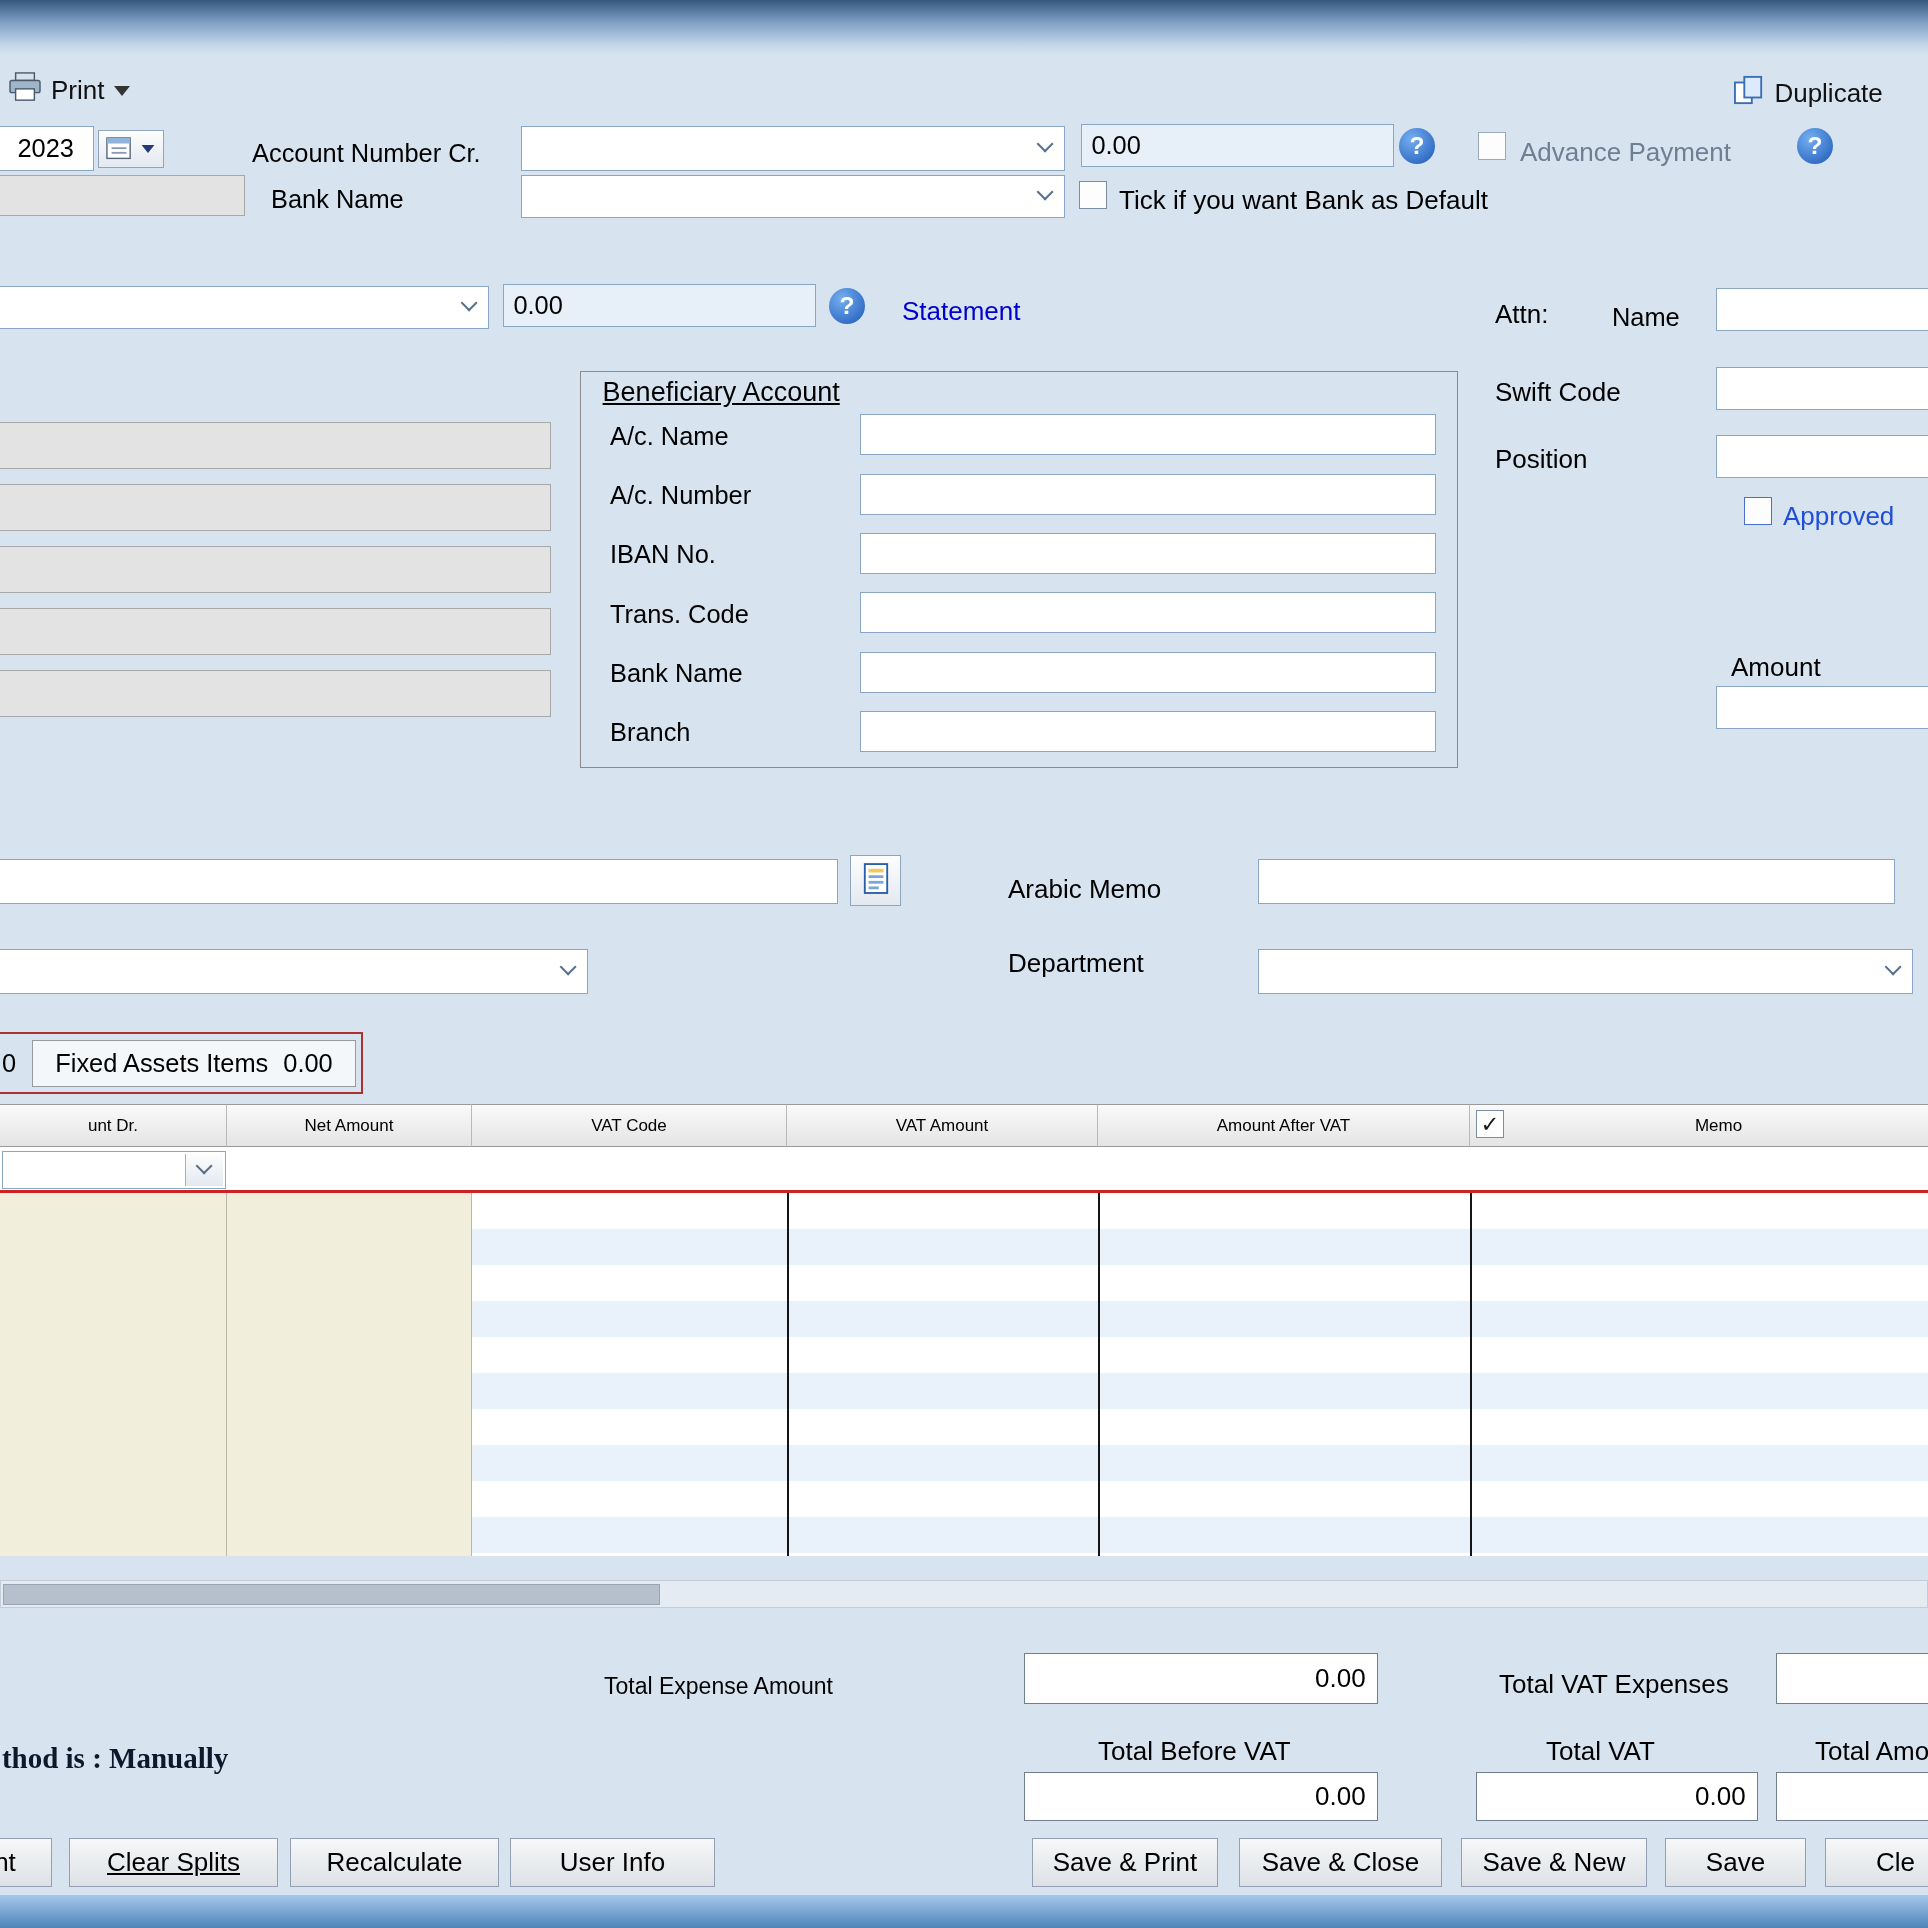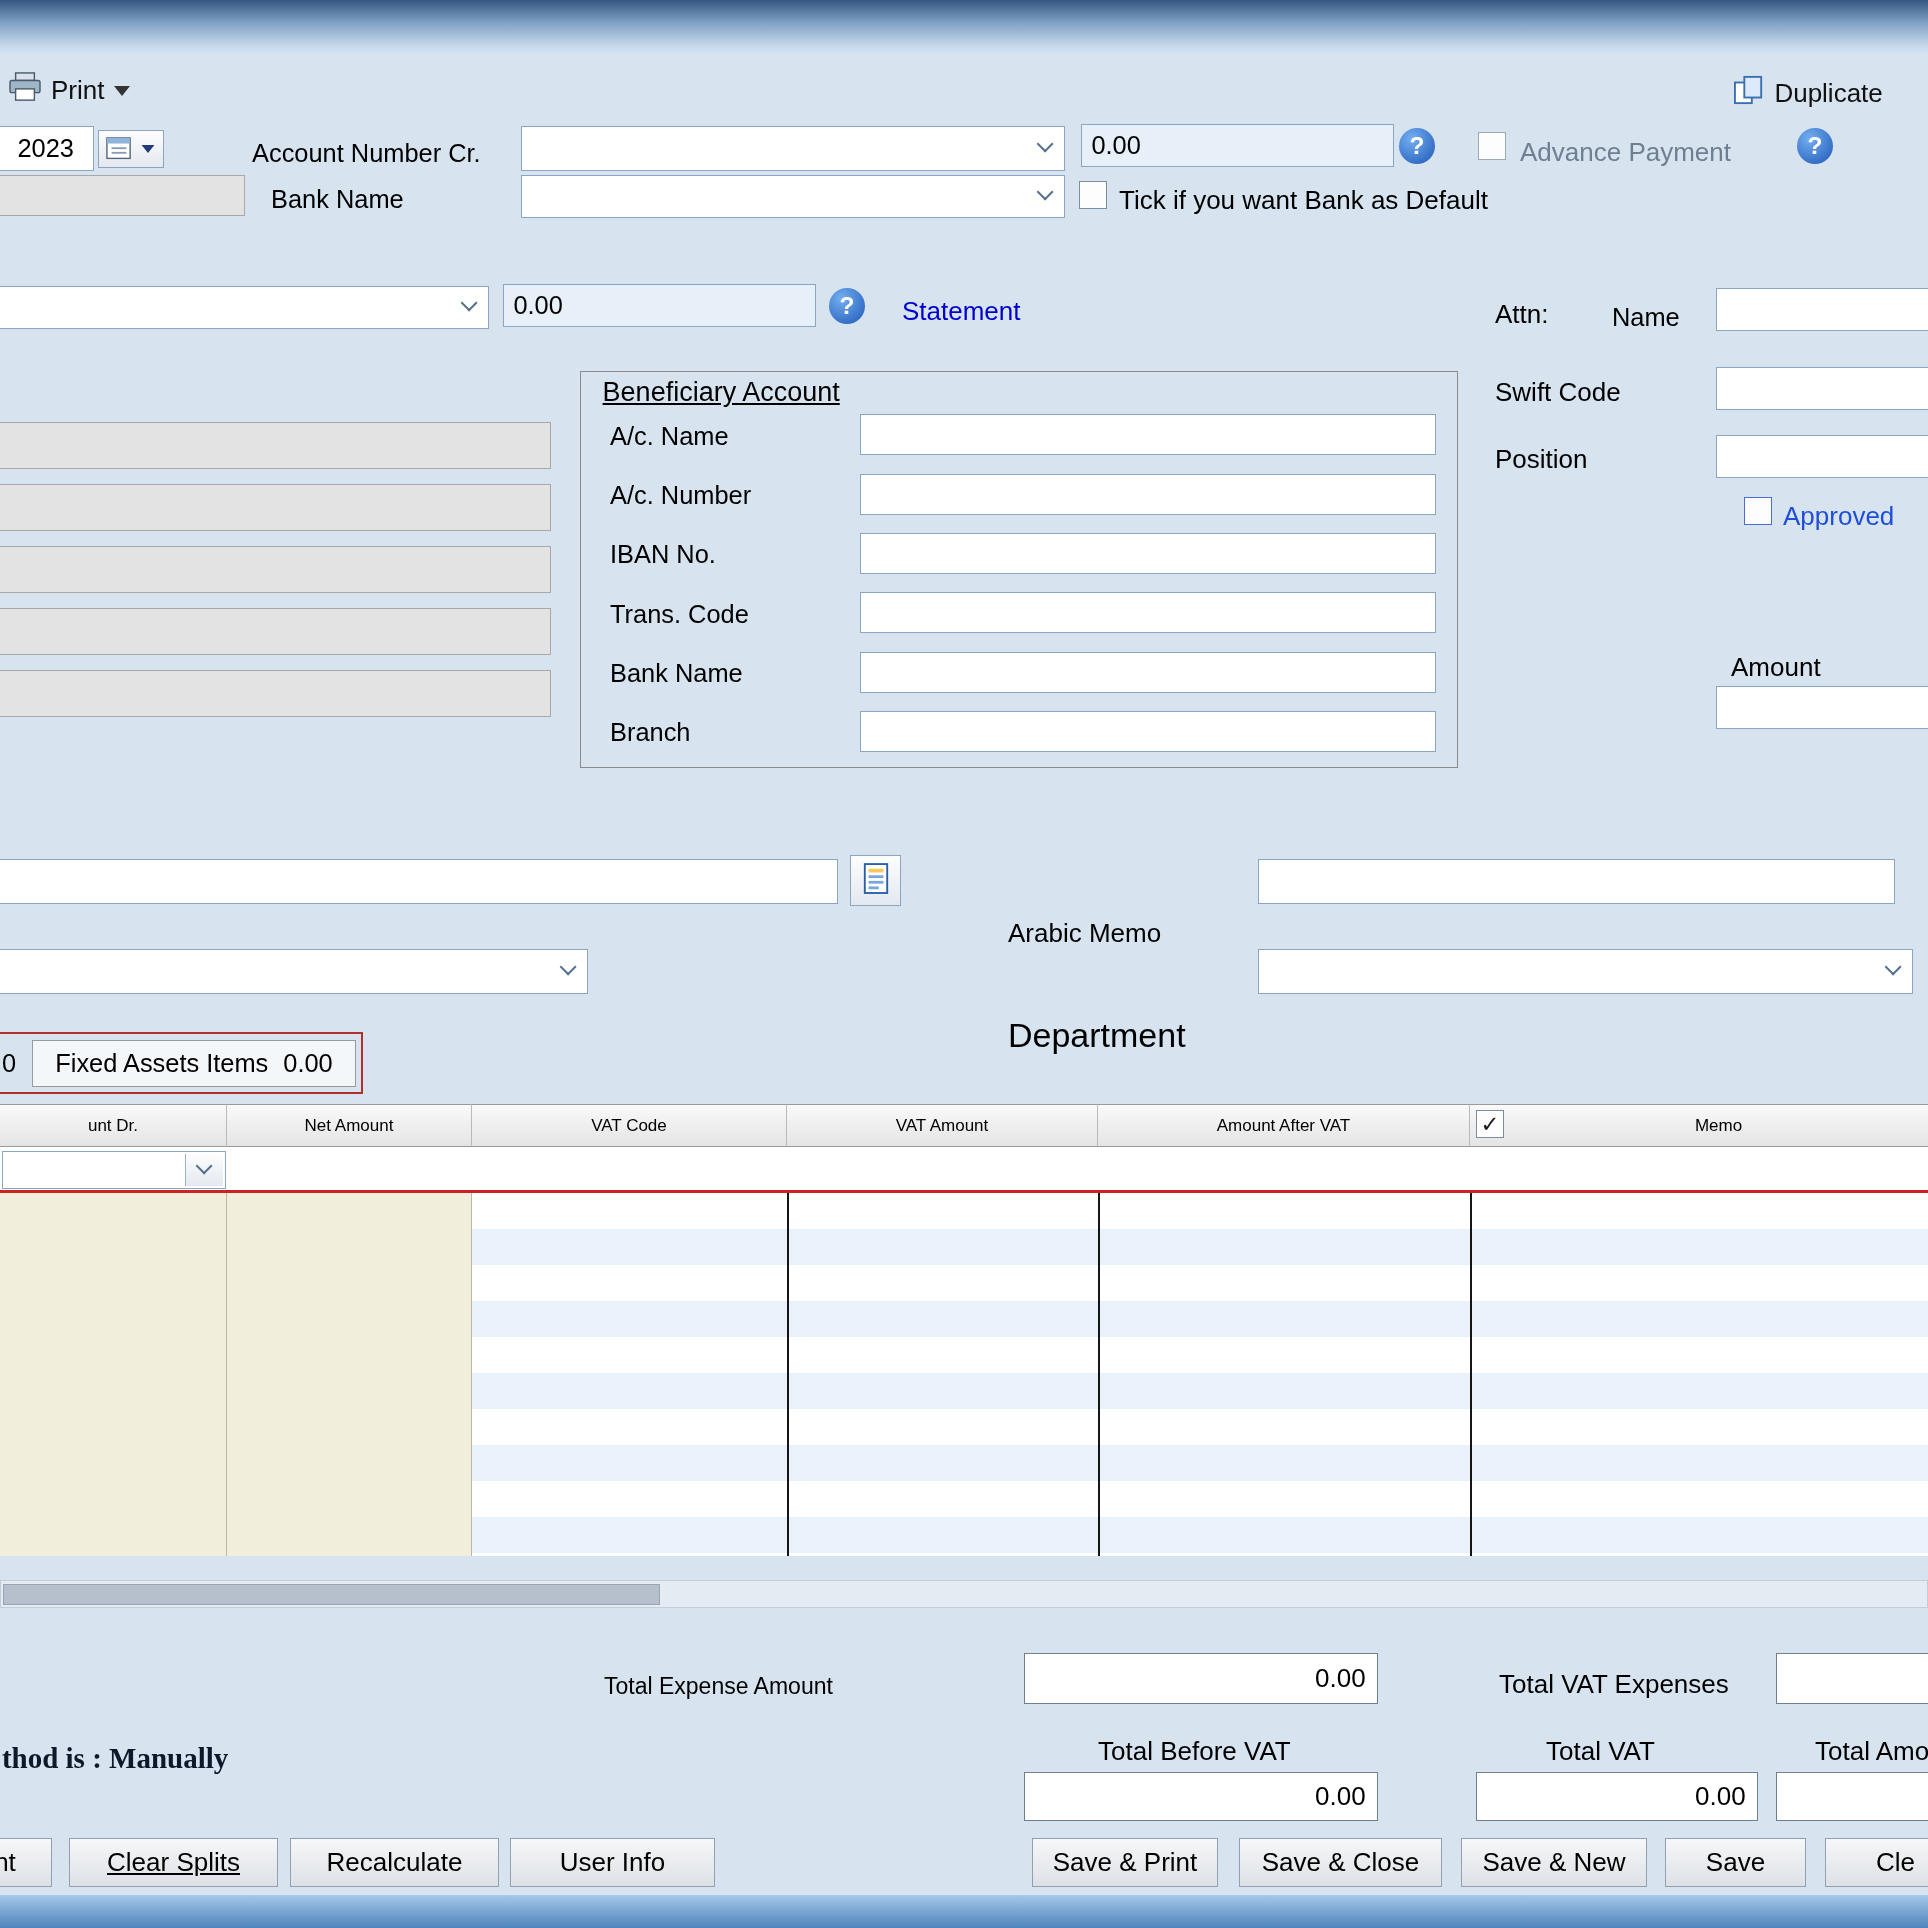--- a/index.html
+++ b/index.html
@@ -159,29 +159,29 @@
   <span>
     <svg width="28" height="34" viewBox="0 0 30 36">
         <rect x="3" y="2" width="24" height="31" fill="#fff" stroke="#2a5fa8" stroke-width="2"></rect>
         <rect x="7" y="7" width="16" height="4" fill="#f5c85a"></rect>
         <rect x="7" y="14" width="16" height="3" fill="#7aa7d9"></rect>
         <rect x="7" y="20" width="16" height="3" fill="#7aa7d9"></rect>
         <rect x="7" y="26" width="11" height="3" fill="#7aa7d9"></rect>
       </svg>
   </span>
 </div>
-<div class="label" style="left:1008px; top:874px; font-size:26px;margin-top:44px;">Arabic Memo</div>
+<div class="label" style="left:1008px; top:874px; font-size:26px;">Arabic Memo</div>
 <div class="field" style="left:1258px; top:859px; width:637px; height:45px;"></div>
 
 <div class="combo" style="left:-19px; top:949px; width:607px; height:45px;">
   <div class="arrowbox">
       <div class="chev"></div>
     </div>
 </div>
-<div class="label" style="left:1008px; top:1016px; font-size:34px;">Department</div>
+<div class="label" style="left:1008px; top:948px; font-size:26px;">Department</div>
 <div class="combo" style="left:1258px; top:949px; width:655px; height:45px;">
   <div class="arrowbox">
       <div class="chev"></div>
     </div>
 </div>
 
 <div class="itemsbar"></div>
 <div class="label" style="left:1.9px; top:1049px; font-size:25.4px;">0</div>
 <div class="itemstab">
   <span>Fixed Assets Items</span>

